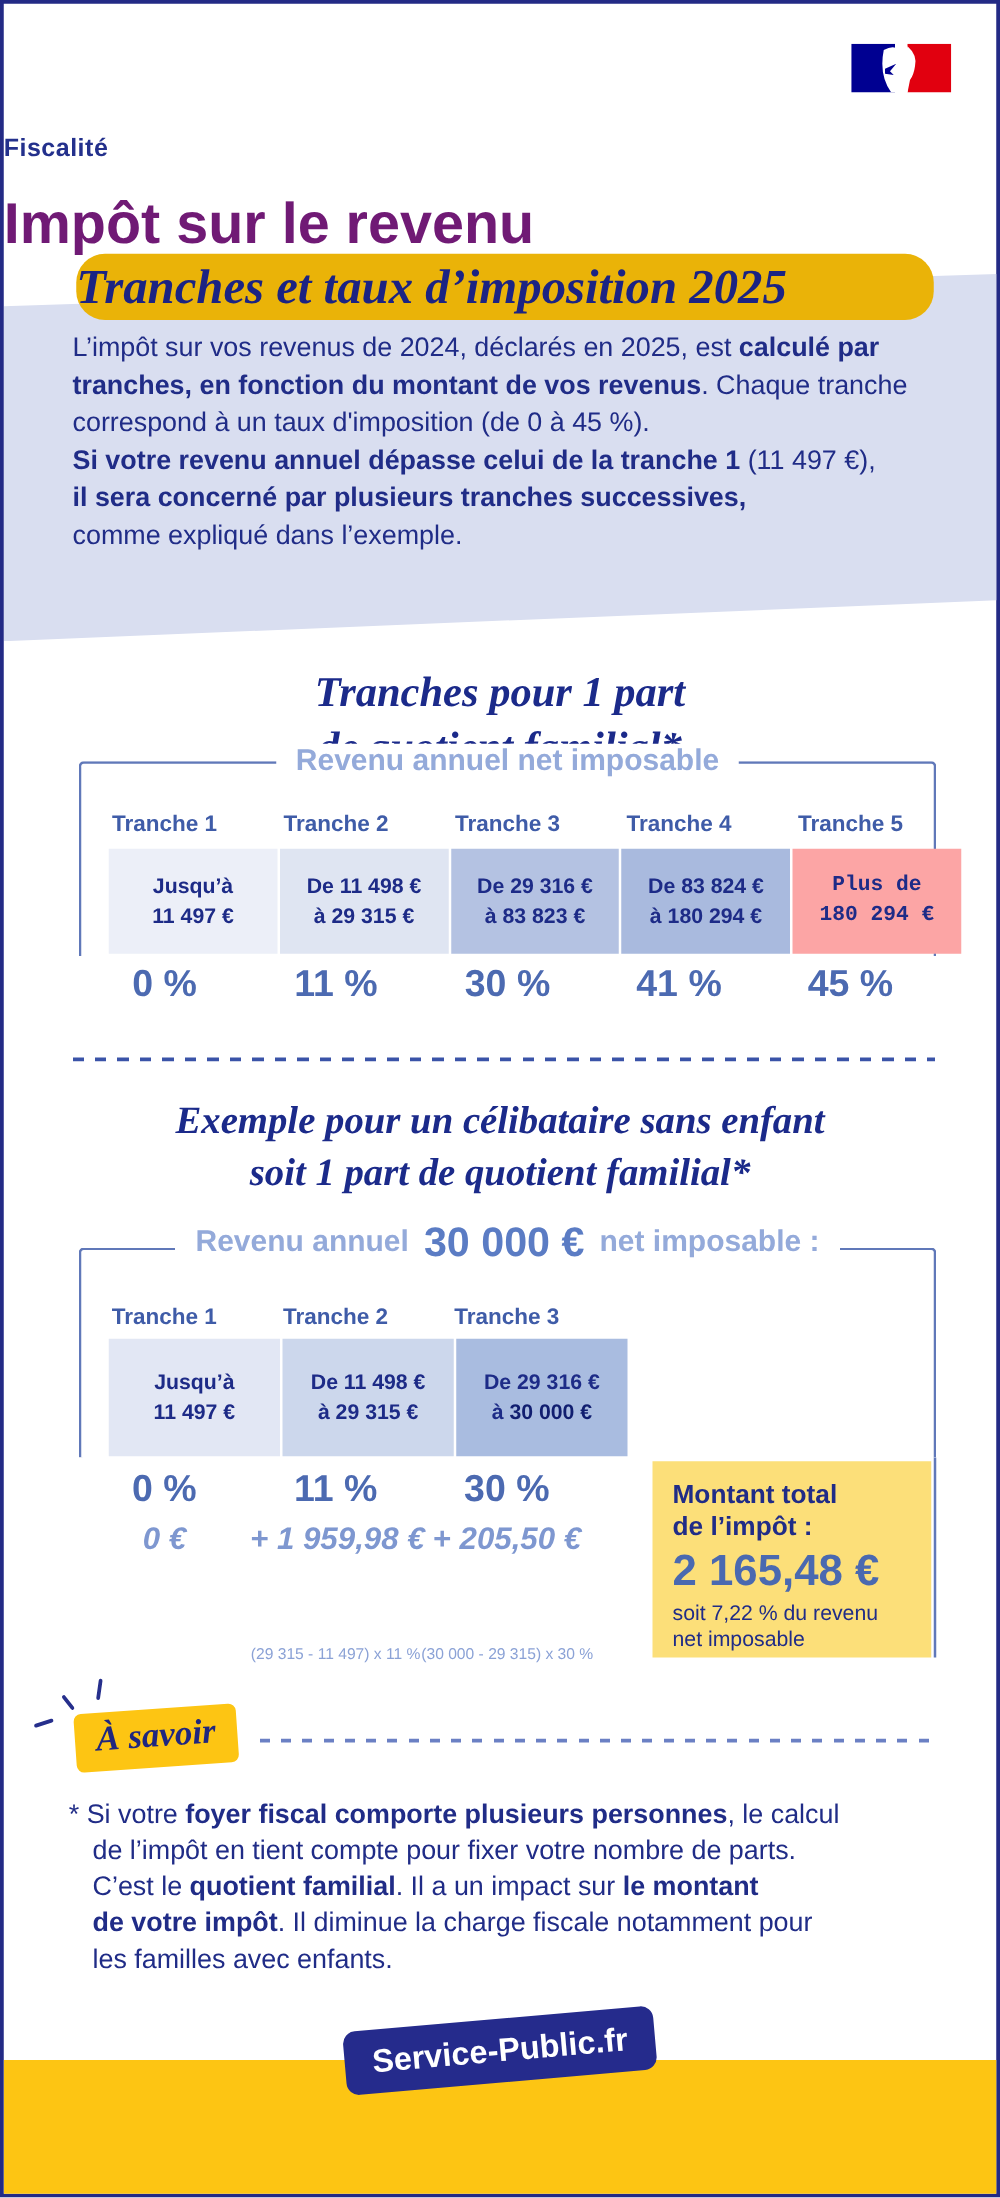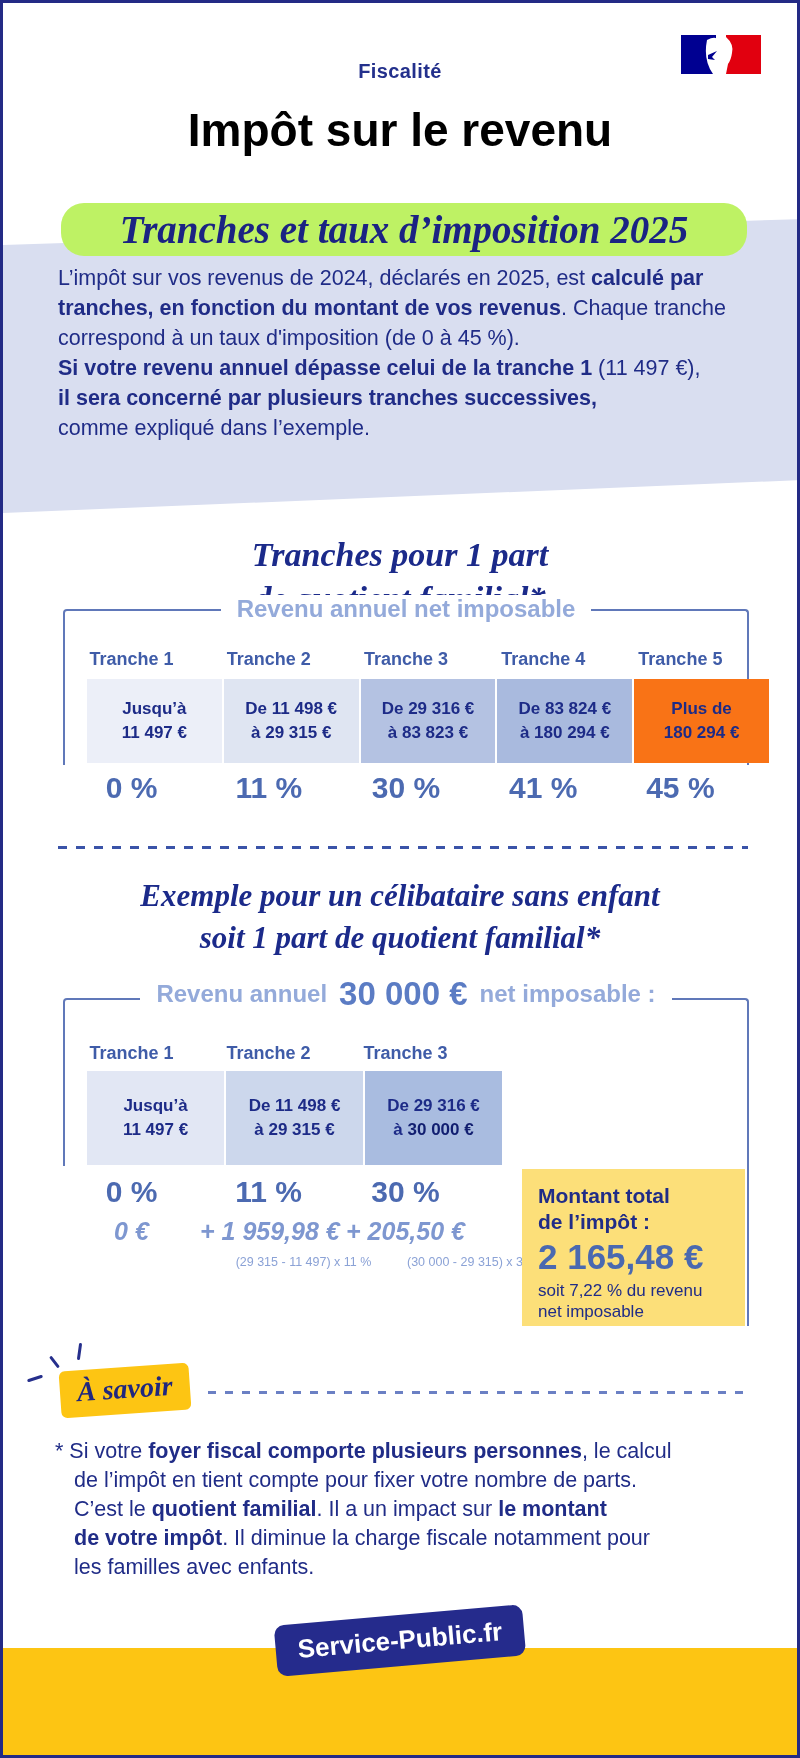--- a/index.html
+++ b/index.html
@@ -2,29 +2,29 @@
 <html><head>
 <meta charset="utf-8">
 <style>
   html,body { margin:0; padding:0; background:#ffffff; }
   .page {
     position:relative; width:800px; height:1758px; margin:0 auto;
     background:#ffffff; border:3px solid #232a85; box-sizing:border-box;
     font-family:"Liberation Sans", sans-serif; overflow:hidden; color:#202c87;
   }
   .abs { position:absolute; }
-  .center { text-align:center; }
+  .center { text-align:left;margin-top:48px; }
 
   
   .gov-logo { left:678px; top:32px; width:80px; height:39px; }
   .category { left:0; right:0; top:57px; font-weight:bold; font-size:20px; color:#23308c; letter-spacing:.4px; }
-  .page-title { left:0; right:0; top:100px; font-weight:bold; font-size:46px; color:#000000; }
+  .page-title { left:0; right:0; top:100px; font-weight:bold; font-size:46px; color:#701a75; }
   .subtitle-band {
-    left:58px; top:200px; width:686px; height:53px; background:#bef264; z-index:3;
-    display:flex; align-items:center; justify-content:center;border-radius:23px;
+    left:58px; top:200px; width:686px; height:53px; background:#eab308; z-index:3;
+    display:flex; align-items:center; justify-content:flex-start;border-radius:23px;
   }
   .subtitle-band span {
     font-family:"Liberation Serif", serif; font-style:italic; font-weight:bold;
     font-size:39px; color:#1b2383; white-space:nowrap;
   }
 
   
   .lavender {
     left:0; top:216px; width:800px; height:294px; background:#d9def0; z-index:1;
     clip-path:polygon(0 26px, 100% 0, 100% 261px, 0 294px);
@@ -61,34 +61,34 @@
 
   .cells { gap:2px;margin-left:22px; }
   .t1-cells { left:62px; top:676px; width:682px; height:84px; }
   .t2-cells { left:62px; top:1068px; height:94px; }
   .cell {
     display:flex; flex-direction:column; align-items:center; justify-content:center;
     font-weight:bold; font-size:17px; line-height:24px; color:#1d2b87; text-align:center;
   }
   .cell b { color:#111e70; }
   .c1 { background:#eceff8; } .c2 { background:#dfe5f2; } .c3 { background:#b4c2e2; }
-  .c4 { background:#a9bade; } .c5 { background:#f97316; }
+  .c4 { background:#a9bade; } .c5 { background:#fca5a5;font-family:Liberation Mono, monospace; }
   .e1 { background:#e2e7f4; } .e2 { background:#ccd7ec; } .e3 { background:#a9bce0; }
 
   .rates { font-size:30px; font-weight:bold; color:#4c6ab1; }
   .rates div { text-align:center; }
   .t1-rates { left:60px; top:768px; width:686px; }
   .t2-rates { left:60px; top:1172px; }
 
   .amounts { font-style:italic; font-weight:bold; font-size:25px; color:#7e97d0; }
   .amounts div { text-align:center; white-space:nowrap; }
   .t2-amounts { left:60px; top:1214px; }
   .formulas { font-size:12.5px; color:#8ba2d6; }
   .formulas div { text-align:center; white-space:nowrap; }
-  .t2-formulas { left:60px; top:1252px;gap:35px; }
+  .t2-formulas { left:60px; top:1313px; }
 
   
   .dash1 { left:55px; top:843px; width:690px; height:3px;
     background:repeating-linear-gradient(90deg,#3a53a8 0 9px,transparent 9px 18px); }
   .dash2 { left:205px; top:1388px; width:540px; height:3px;
     background:repeating-linear-gradient(90deg,#6b80c4 0 8px,transparent 8px 17px); }
 
   
   .total-box {
     left:519px; top:1166px; width:223px; height:157px; background:#fcdf79;

